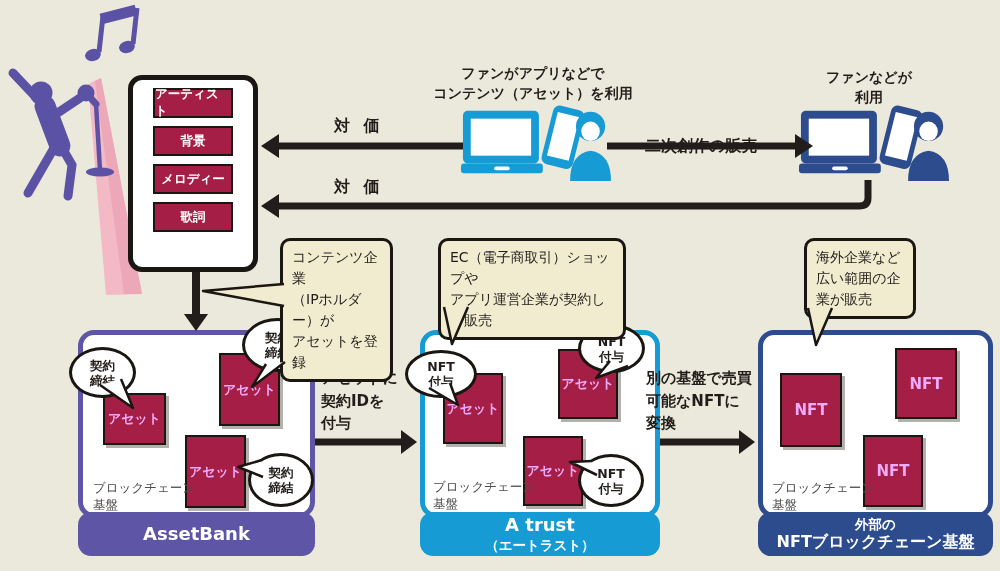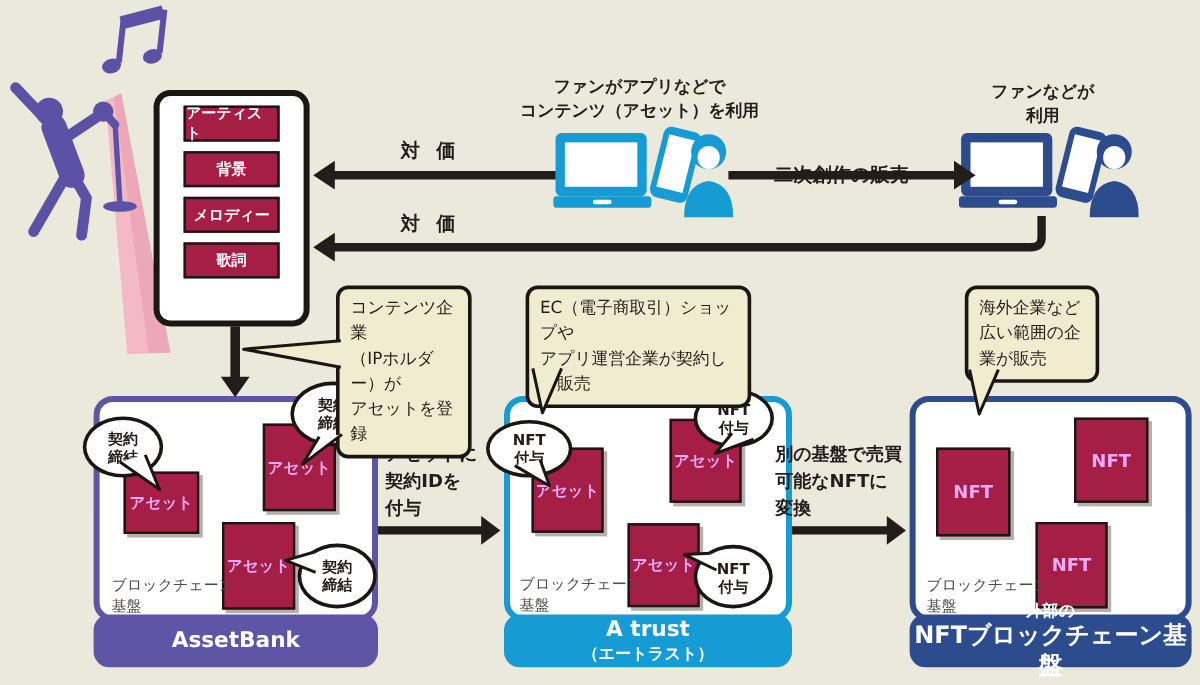--- a/index.html
+++ b/index.html
@@ -24,21 +24,21 @@
   
   .platform { z-index:2; }
   .pbody { position:absolute; left:0; top:0; right:0; height:188px; background:#fff;
            border:5px solid var(--ac); border-radius:16px; }
   .pfoot { position:absolute; left:0; right:0; bottom:0; height:44px; background:var(--ac);
            border-radius:13px; color:#fff; text-align:center; font-weight:bold;
            display:flex; flex-direction:column; justify-content:center; line-height:1.25; }
   .pfoot .nm { font-size:18px; }
   .pfoot .sb { font-size:13.5px; }
   .p3 .nm { font-size:13.5px; }
-  .p3 .sb { font-size:20px; }
+  .p3 .sb { font-size:16px; }
   .sq { position:absolute; background:var(--crimson,#a51e45); border:2px solid #1a1612;
         color:#f0abfc; font-weight:bold; font-size:13px; display:flex; align-items:center;
         justify-content:center; box-shadow:3px 3px 0 rgba(105,100,90,.5); }
   .sq.nft { font-size:15px; }
   .pnote { position:absolute; color:#4f4c4a; font-size:12.5px; line-height:1.35; }
 
   
   .bub { position:absolute; background:#fff; border:3px solid #1a1612; border-radius:50%;
          display:flex; align-items:center; justify-content:center; text-align:center;
          font-weight:bold; font-size:12.5px; line-height:1.2; z-index:4; }

